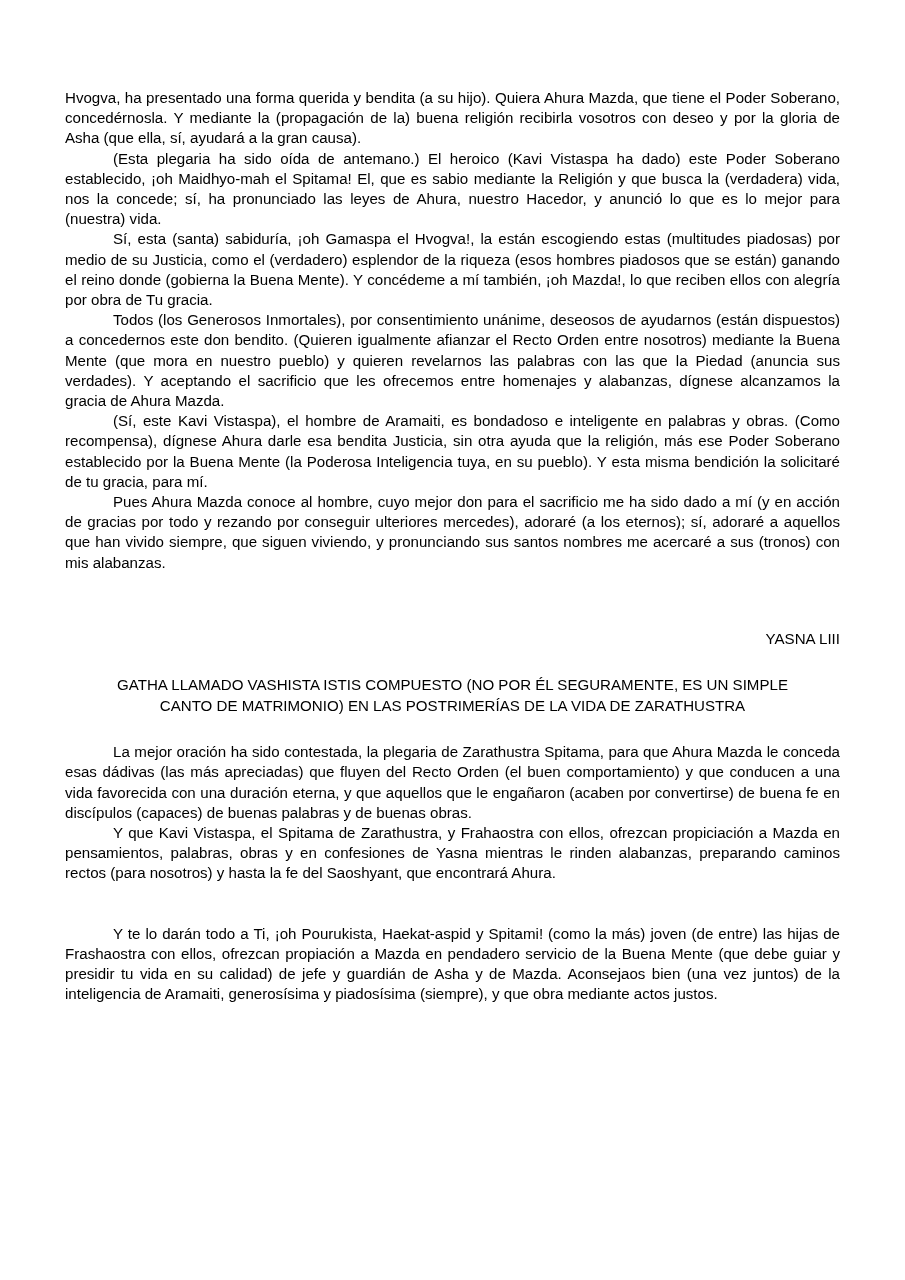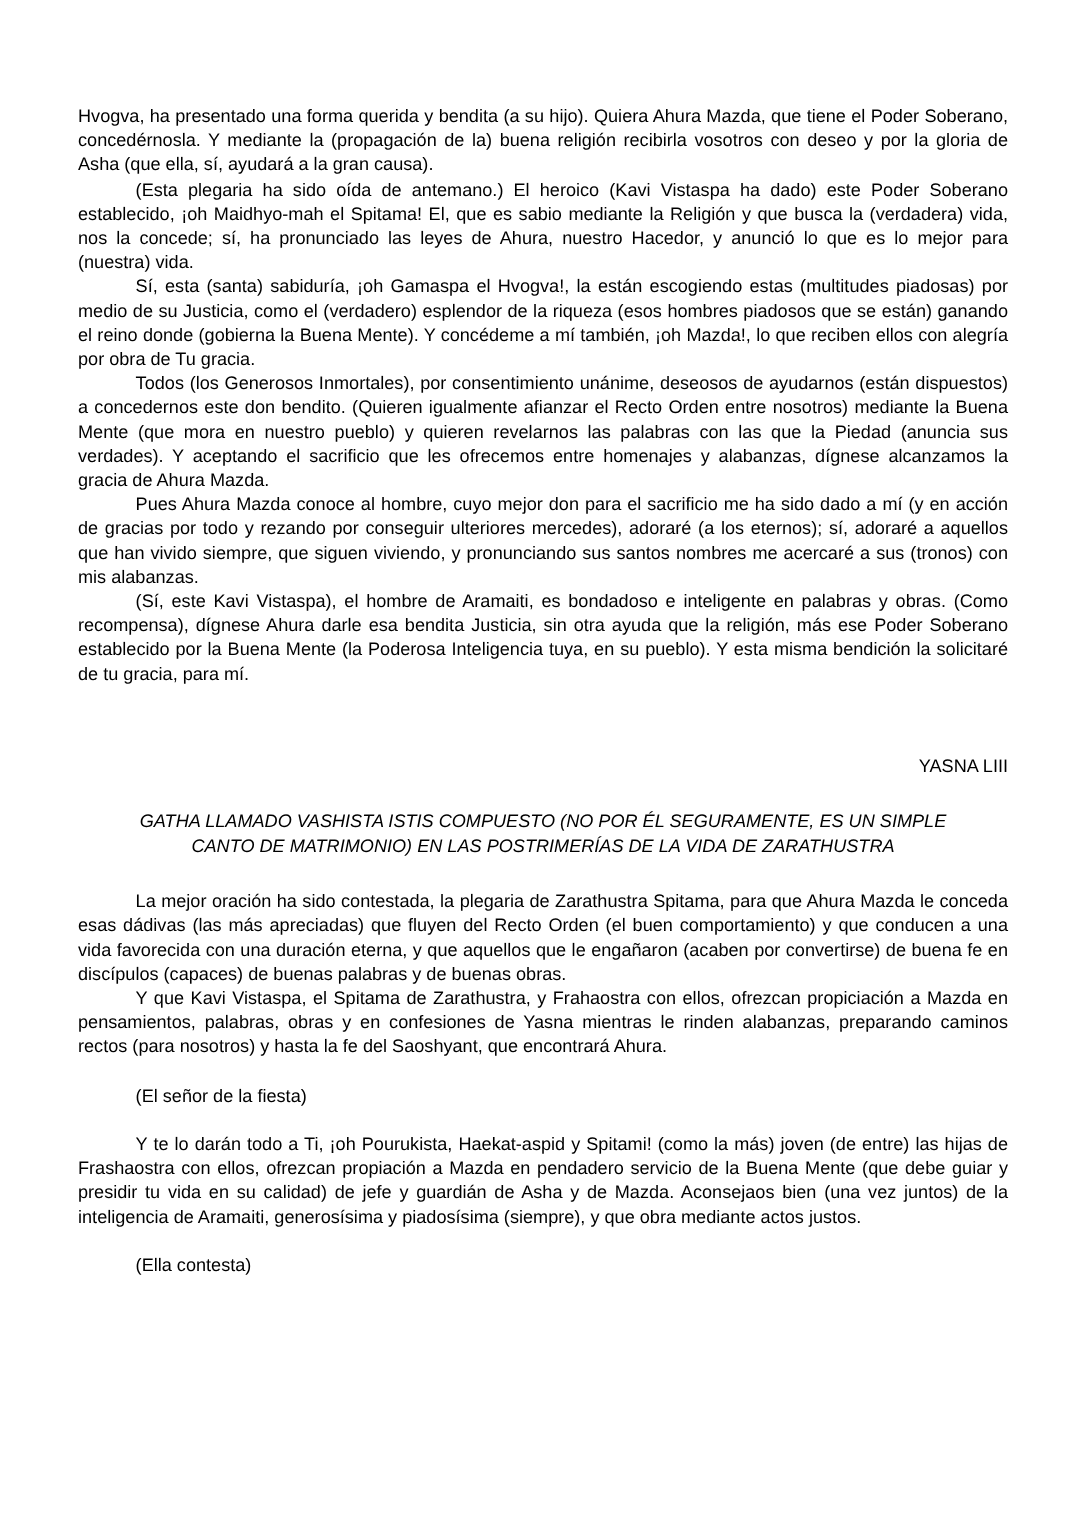--- a/index.html
+++ b/index.html
@@ -54,21 +54,20 @@
     line-height: 20.2px;
     font-weight: normal;
     text-align: right;
   }
   .gatha-title {
     margin: 0;
     font-size: 15.1px;
     line-height: 20.6px;
     font-weight: normal;
     text-align: center;
-    font-style: italic;
   }
   .gatha-title-inner {
     display: block;
     width: 712px;
     margin: 0 auto;
   }
   .gap-intro   { height: 56px; }
   .gap-after-yasna { height: 26px; }
   .gap-after-title { height: 26px; }
   .gap-before-stage { height: 20px; }
@@ -78,44 +77,42 @@
 </head>
 <body>
 
 <div class="page">
   <div class="content">
 
     <p class="body-par no-indent">Hvogva, ha presentado una forma querida y bendita (a su hijo). Quiera Ahura Mazda, que tiene el Poder Soberano, concedérnosla. Y mediante la (propagación de la) buena religión recibirla vosotros con deseo y por la gloria de Asha (que ella, sí, ayudará a la gran causa).</p>
     <p class="body-par">(Esta plegaria ha sido oída de antemano.) El heroico (Kavi Vistaspa ha dado) este Poder Soberano establecido, ¡oh Maidhyo-mah el Spitama! El, que es sabio mediante la Religión y que busca la (verdadera) vida, nos la concede; sí, ha pronunciado las leyes de Ahura, nuestro Hacedor, y anunció lo que es lo mejor para (nuestra) vida.</p>
     <p class="body-par">Sí, esta (santa) sabiduría, ¡oh Gamaspa el Hvogva!, la están escogiendo estas (multitudes piadosas) por medio de su Justicia, como el (verdadero) esplendor de la riqueza (esos hombres piadosos que se están) ganando el reino donde (gobierna la Buena Mente). Y concédeme a mí también, ¡oh Mazda!, lo que reciben ellos con alegría por obra de Tu gracia.</p>
     <p class="body-par">Todos (los Generosos Inmortales), por consentimiento unánime, deseosos de ayudarnos (están dispuestos) a concedernos este don bendito. (Quieren igualmente afianzar el Recto Orden entre nosotros) mediante la Buena Mente (que mora en nuestro pueblo) y quieren revelarnos las palabras con las que la Piedad (anuncia sus verdades). Y aceptando el sacrificio que les ofrecemos entre homenajes y alabanzas, dígnese alcanzamos la gracia de Ahura Mazda.</p>
+    <p class="body-par">(Sí, este Kavi Vistaspa), el hombre de Aramaiti, es bondadoso e inteligente en palabras y obras. (Como recompensa), dígnese Ahura darle esa bendita Justicia, sin otra ayuda que la religión, más ese Poder Soberano establecido por la Buena Mente (la Poderosa Inteligencia tuya, en su pueblo). Y esta misma bendición la solicitaré de tu gracia, para mí.</p>
     <p class="body-par">Pues Ahura Mazda conoce al hombre, cuyo mejor don para el sacrificio me ha sido dado a mí (y en acción de gracias por todo y rezando por conseguir ulteriores mercedes), adoraré (a los eternos); sí, adoraré a aquellos que han vivido siempre, que siguen viviendo, y pronunciando sus santos nombres me acercaré a sus (tronos) con mis alabanzas.</p>
-    <p class="body-par">(Sí, este Kavi Vistaspa), el hombre de Aramaiti, es bondadoso e inteligente en palabras y obras. (Como recompensa), dígnese Ahura darle esa bendita Justicia, sin otra ayuda que la religión, más ese Poder Soberano establecido por la Buena Mente (la Poderosa Inteligencia tuya, en su pueblo). Y esta misma bendición la solicitaré de tu gracia, para mí.</p>
 
     <div class="gap-intro"></div>
 
     <h2 class="yasna-heading">YASNA LIII</h2>
 
     <div class="gap-after-yasna"></div>
 
     <h3 class="gatha-title">
         <span class="gatha-title-inner">GATHA LLAMADO VASHISTA ISTIS COMPUESTO (NO POR ÉL SEGURAMENTE, ES UN SIMPLE CANTO DE MATRIMONIO) EN LAS POSTRIMERÍAS DE LA VIDA DE ZARATHUSTRA</span>
       </h3>
 
     <div class="gap-after-title"></div>
 
     <p class="body-par">La mejor oración ha sido contestada, la plegaria de Zarathustra Spitama, para que Ahura Mazda le conceda esas dádivas (las más apreciadas) que fluyen del Recto Orden (el buen comportamiento) y que conducen a una vida favorecida con una duración eterna, y que aquellos que le engañaron (acaben por convertirse) de buena fe en discípulos (capaces) de buenas palabras y de buenas obras.</p>
     <p class="body-par">Y que Kavi Vistaspa, el Spitama de Zarathustra, y Frahaostra con ellos, ofrezcan propiciación a Mazda en pensamientos, palabras, obras y en confesiones de Yasna mientras le rinden alabanzas, preparando caminos rectos (para nosotros) y hasta la fe del Saoshyant, que encontrará Ahura.</p>
 
     <div class="gap-before-stage"></div>
 
-    <p class="stage">(El señor de la fiesta)</p>
 
     <div class="gap-after-stage"></div>
 
     <p class="body-par">Y te lo darán todo a Ti, ¡oh Pourukista, Haekat-aspid y Spitami! (como la más) joven (de entre) las hijas de Frashaostra con ellos, ofrezcan propiación a Mazda en pendadero servicio de la Buena Mente (que debe guiar y presidir tu vida en su calidad) de jefe y guardián de Asha y de Mazda. Aconsejaos bien (una vez juntos) de la inteligencia de Aramaiti, generosísima y piadosísima (siempre), y que obra mediante actos justos.</p>
 
     <div class="gap-before-stage2"></div>
 
-    <p class="stage">(Ella contesta)</p>
 
   </div>
 </div>
 
 </body></html>

